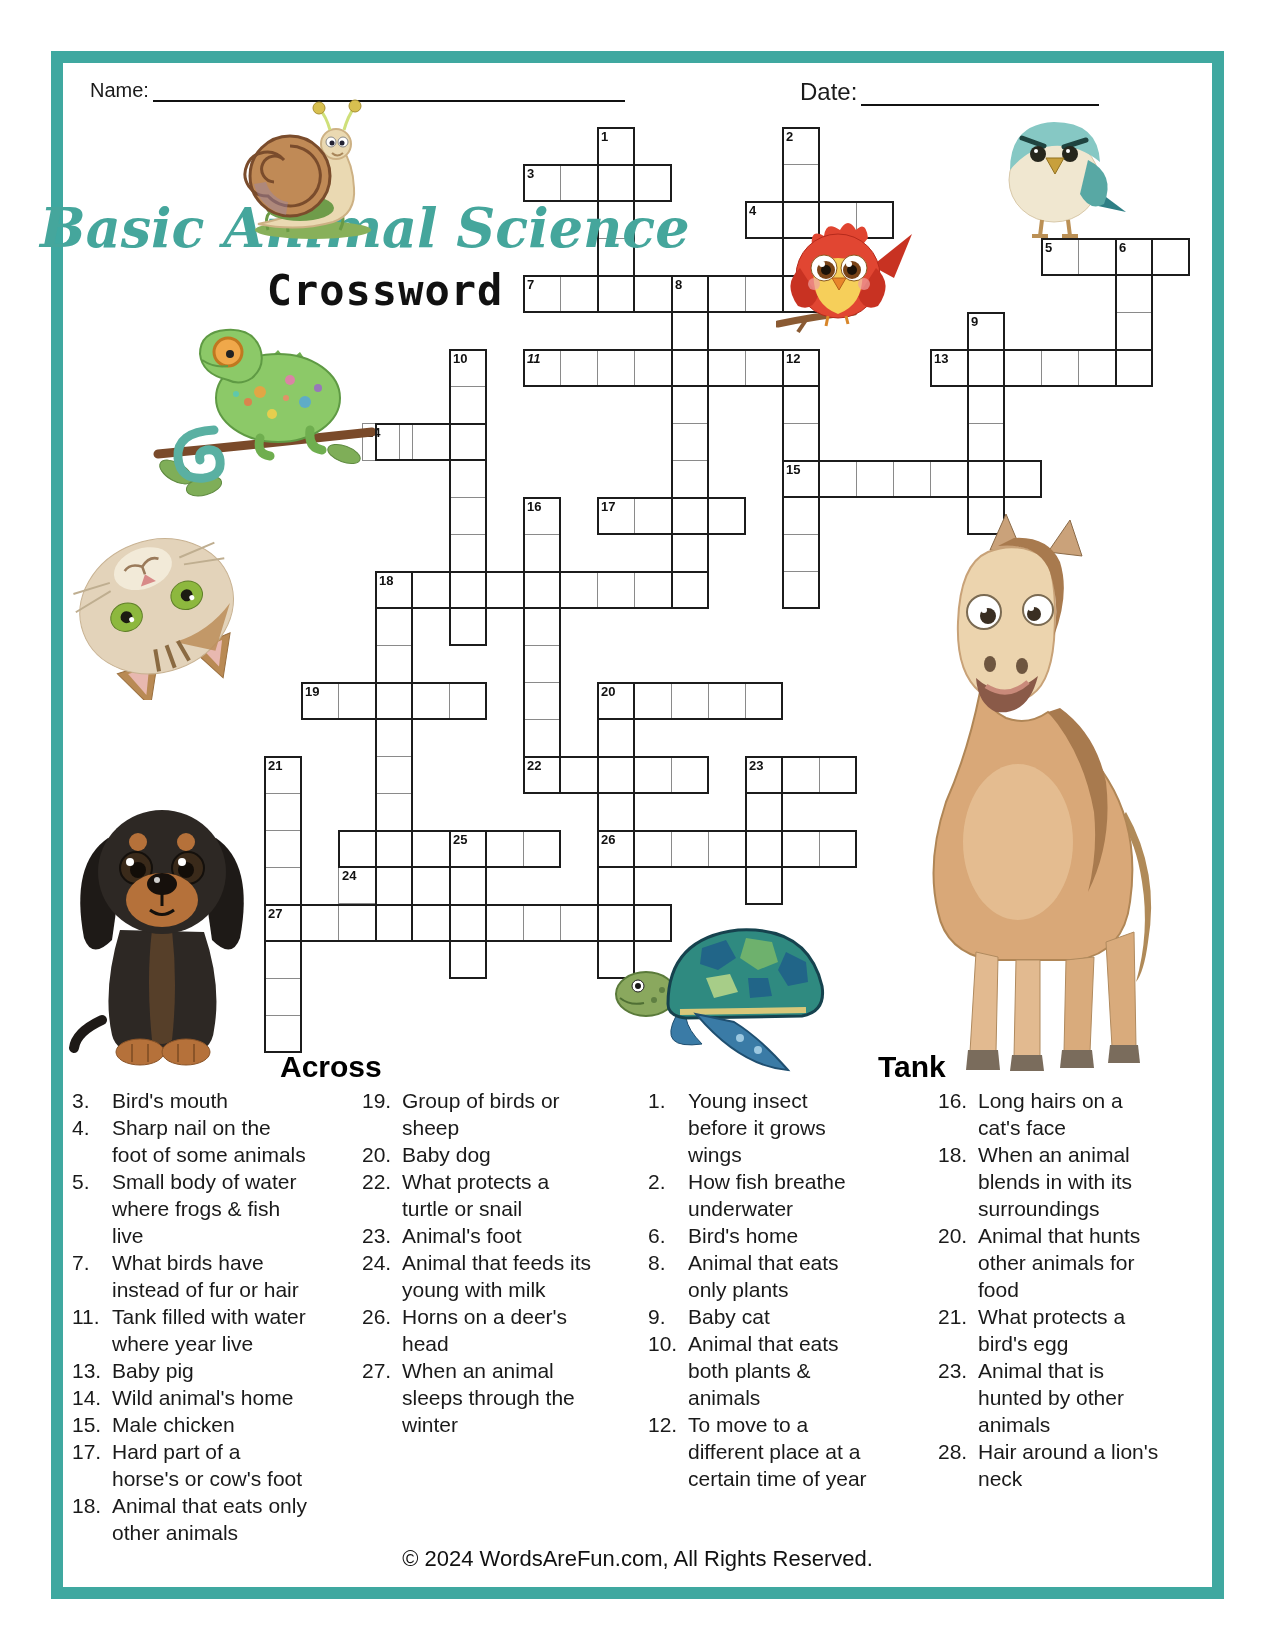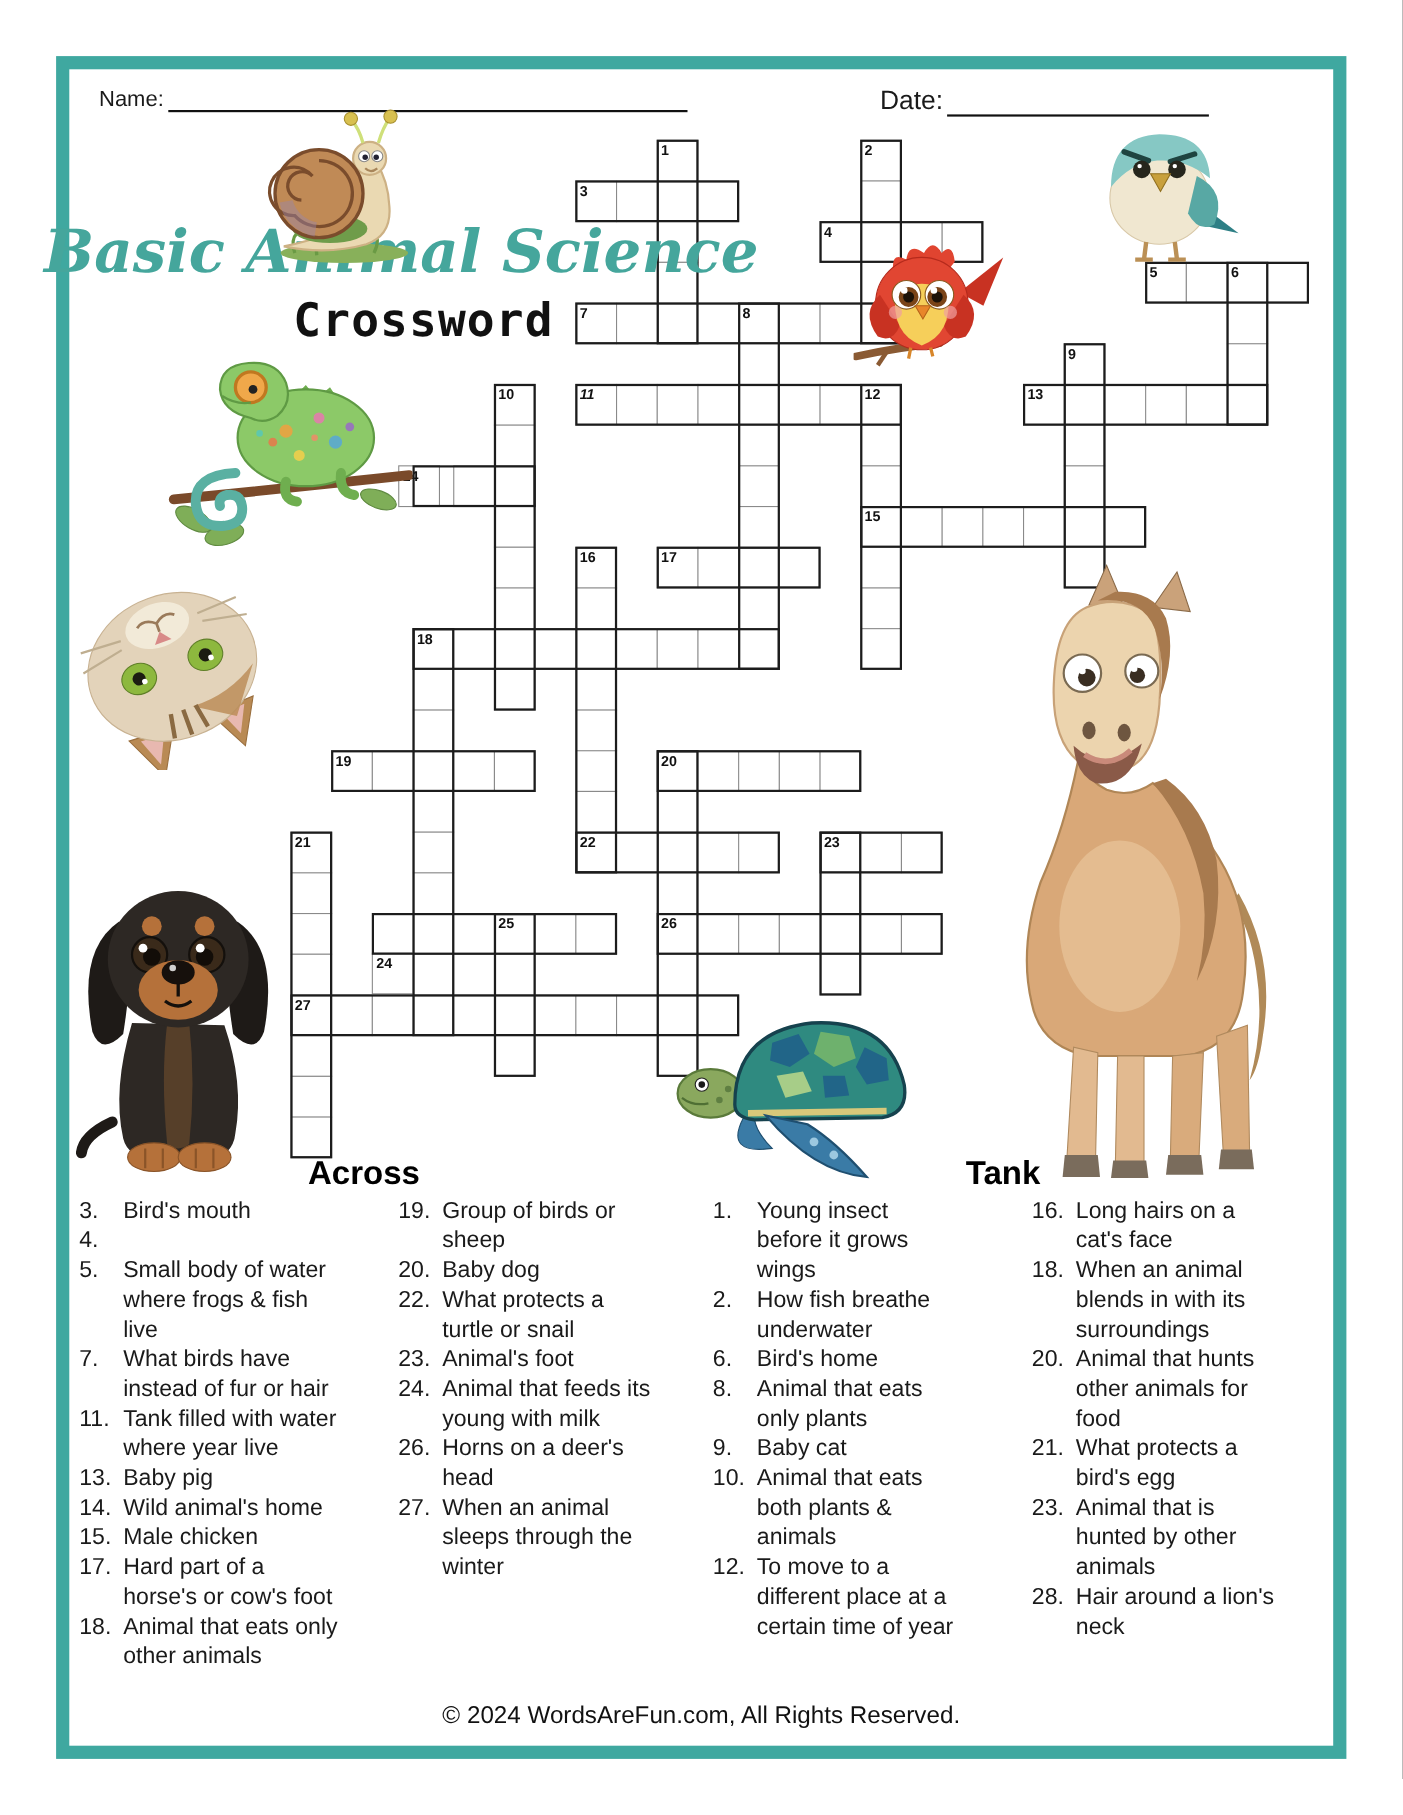--- a/index.html
+++ b/index.html
@@ -478,20 +478,22 @@
   <div class="section-heading" style="left:280px;top:1050px">Across</div>
   <div class="section-heading" style="left:878px;top:1050px">Tank</div>
 
   <div class="clue-col" id="across1" style="left:72px;top:1087px">
       <div class="clue">
         <span class="cnum">3.</span>
         <span class="ctext">Bird's mouth</span>
       </div>
       <div class="clue">
         <span class="cnum">4.</span>
+        <span class="ctext">Sharp nail on the
+foot of some animals</span>
       </div>
       <div class="clue">
         <span class="cnum">5.</span>
         <span class="ctext">Small body of water
 where frogs &amp; fish
 live</span>
       </div>
       <div class="clue">
         <span class="cnum">7.</span>
         <span class="ctext">What birds have

